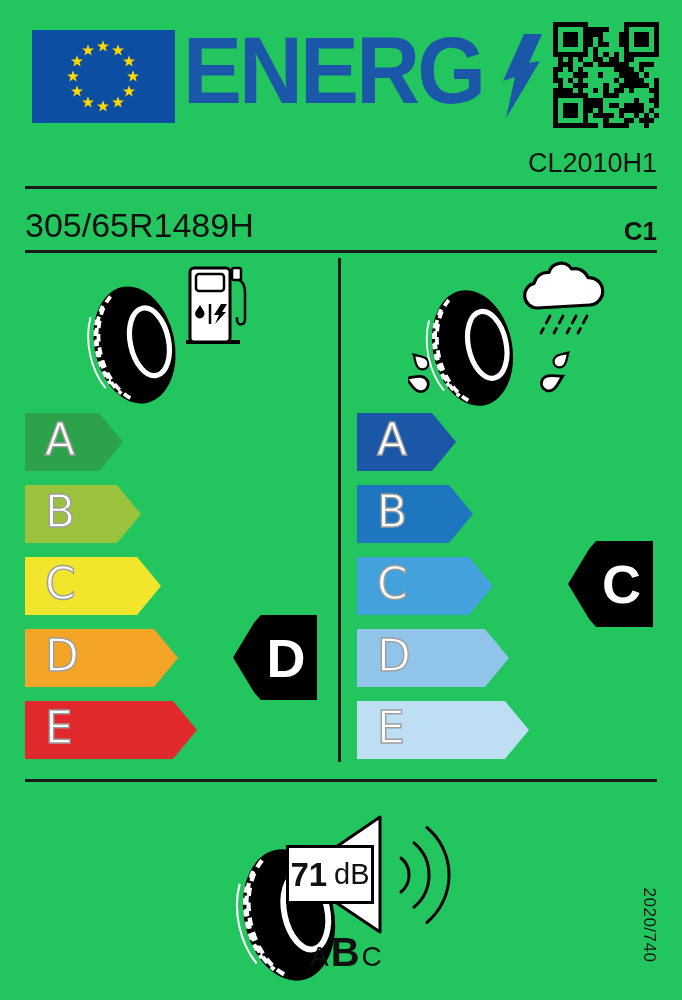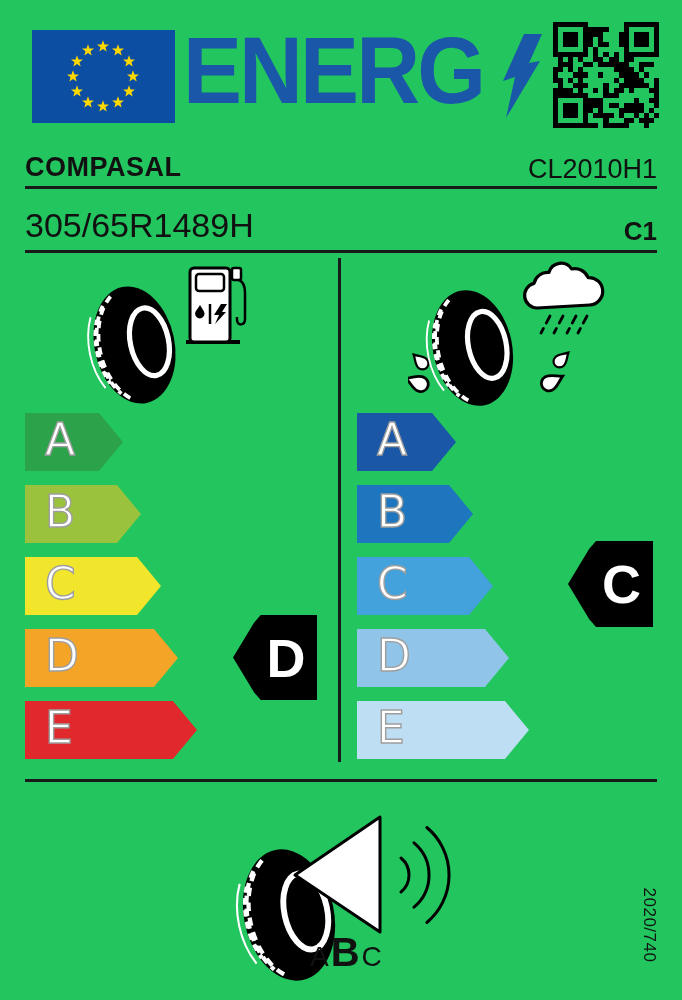--- a/index.html
+++ b/index.html
@@ -7,21 +7,21 @@
          font-family:"Liberation Sans",sans-serif;color:#111;}
   .abs{position:absolute;}
   
   .energ{left:183px;top:24px;font-size:94px;line-height:1;font-weight:bold;color:#1A57A8;
          letter-spacing:-3px;transform:scaleX(.94);transform-origin:left top;}
   
   .hline{background:#1a1a1a;height:3px;left:25px;width:632px;}
   .vline{background:#1a1a1a;width:3px;left:338px;top:258px;height:504px;}
   
   .brand{left:25px;top:152px;font-size:27px;font-weight:bold;letter-spacing:.5px;}
-  .model{left:400px;top:154px;width:257px;text-align:right;font-size:27px;}
+  .model{left:400px;top:148px;width:257px;text-align:right;font-size:27px;}
   .size{left:25px;top:206px;font-size:34px;}
   .tclass{left:400px;top:216px;width:257px;text-align:right;font-size:26px;font-weight:bold;}
   
   .scale{top:413px;width:220px;height:346px;}
   .arrow{position:absolute;left:0;height:58px;filter:drop-shadow(0 0 .6px rgba(0,0,0,.55));}
   .arrow span{position:absolute;left:20px;top:50%;transform:translateY(-54%);
       font-family:"DejaVu Sans",sans-serif;font-size:44px;color:#fff;
       -webkit-text-stroke:1.4px #9e9e9e;}
   .badge{background:#000;color:#fff;display:flex;align-items:center;justify-content:center;
       padding-left:22px;box-sizing:border-box;font-weight:bold;font-size:54px;
@@ -312,21 +312,20 @@
         <rect x="8" y="20" width="1" height="1"></rect>
         <rect x="10" y="20" width="1" height="1"></rect>
         <rect x="11" y="20" width="1" height="1"></rect>
         <rect x="12" y="20" width="1" height="1"></rect>
         <rect x="13" y="20" width="1" height="1"></rect>
         <rect x="14" y="20" width="1" height="1"></rect>
         <rect x="18" y="20" width="1" height="1"></rect>
       </g>
   </svg>
 
-  <div class="abs brand">COMPASAL</div>
   <div class="abs model">CL2010H1</div>
   <div class="abs hline" style="top:186px"></div>
 
   <div class="abs size">305/65R1489H</div>
   <div class="abs tclass">C1</div>
   <div class="abs hline" style="top:250px"></div>
 
   <svg style="position:absolute;width:0;height:0">
       <defs>
     <symbol id="tire" viewBox="0 0 110 140">
@@ -427,20 +426,24 @@
   <svg class="abs" style="left:222px;top:806px" width="280" height="190" viewBox="0 0 280 190">
     <use href="#tire" x="8" y="34" width="118" height="150"></use>
     <polygon points="73,69 158,11 158,126" fill="#fff" stroke="#000" stroke-width="3" stroke-linejoin="round"></polygon>
     <g fill="none" stroke="#000" stroke-width="3" stroke-linecap="round">
       <path d="M179,52 A22,22 0 0 1 179,86"></path>
       <path d="M192,36.8 A42,42 0 0 1 192,101.2"></path>
       <path d="M204.9,21.5 A62,62 0 0 1 204.9,116.5"></path>
     </g>
   </svg>
 
+  <div class="abs db-box">
+    <span class="val">71</span>
+    <span class="unit">dB</span>
+  </div>
 
   <div class="abs abc">
     <span class="n">A</span>
     <span class="big">B</span>
     <span class="n">C</span>
   </div>
 
   <div class="abs regnum">2020/740</div>
 
 </div>

